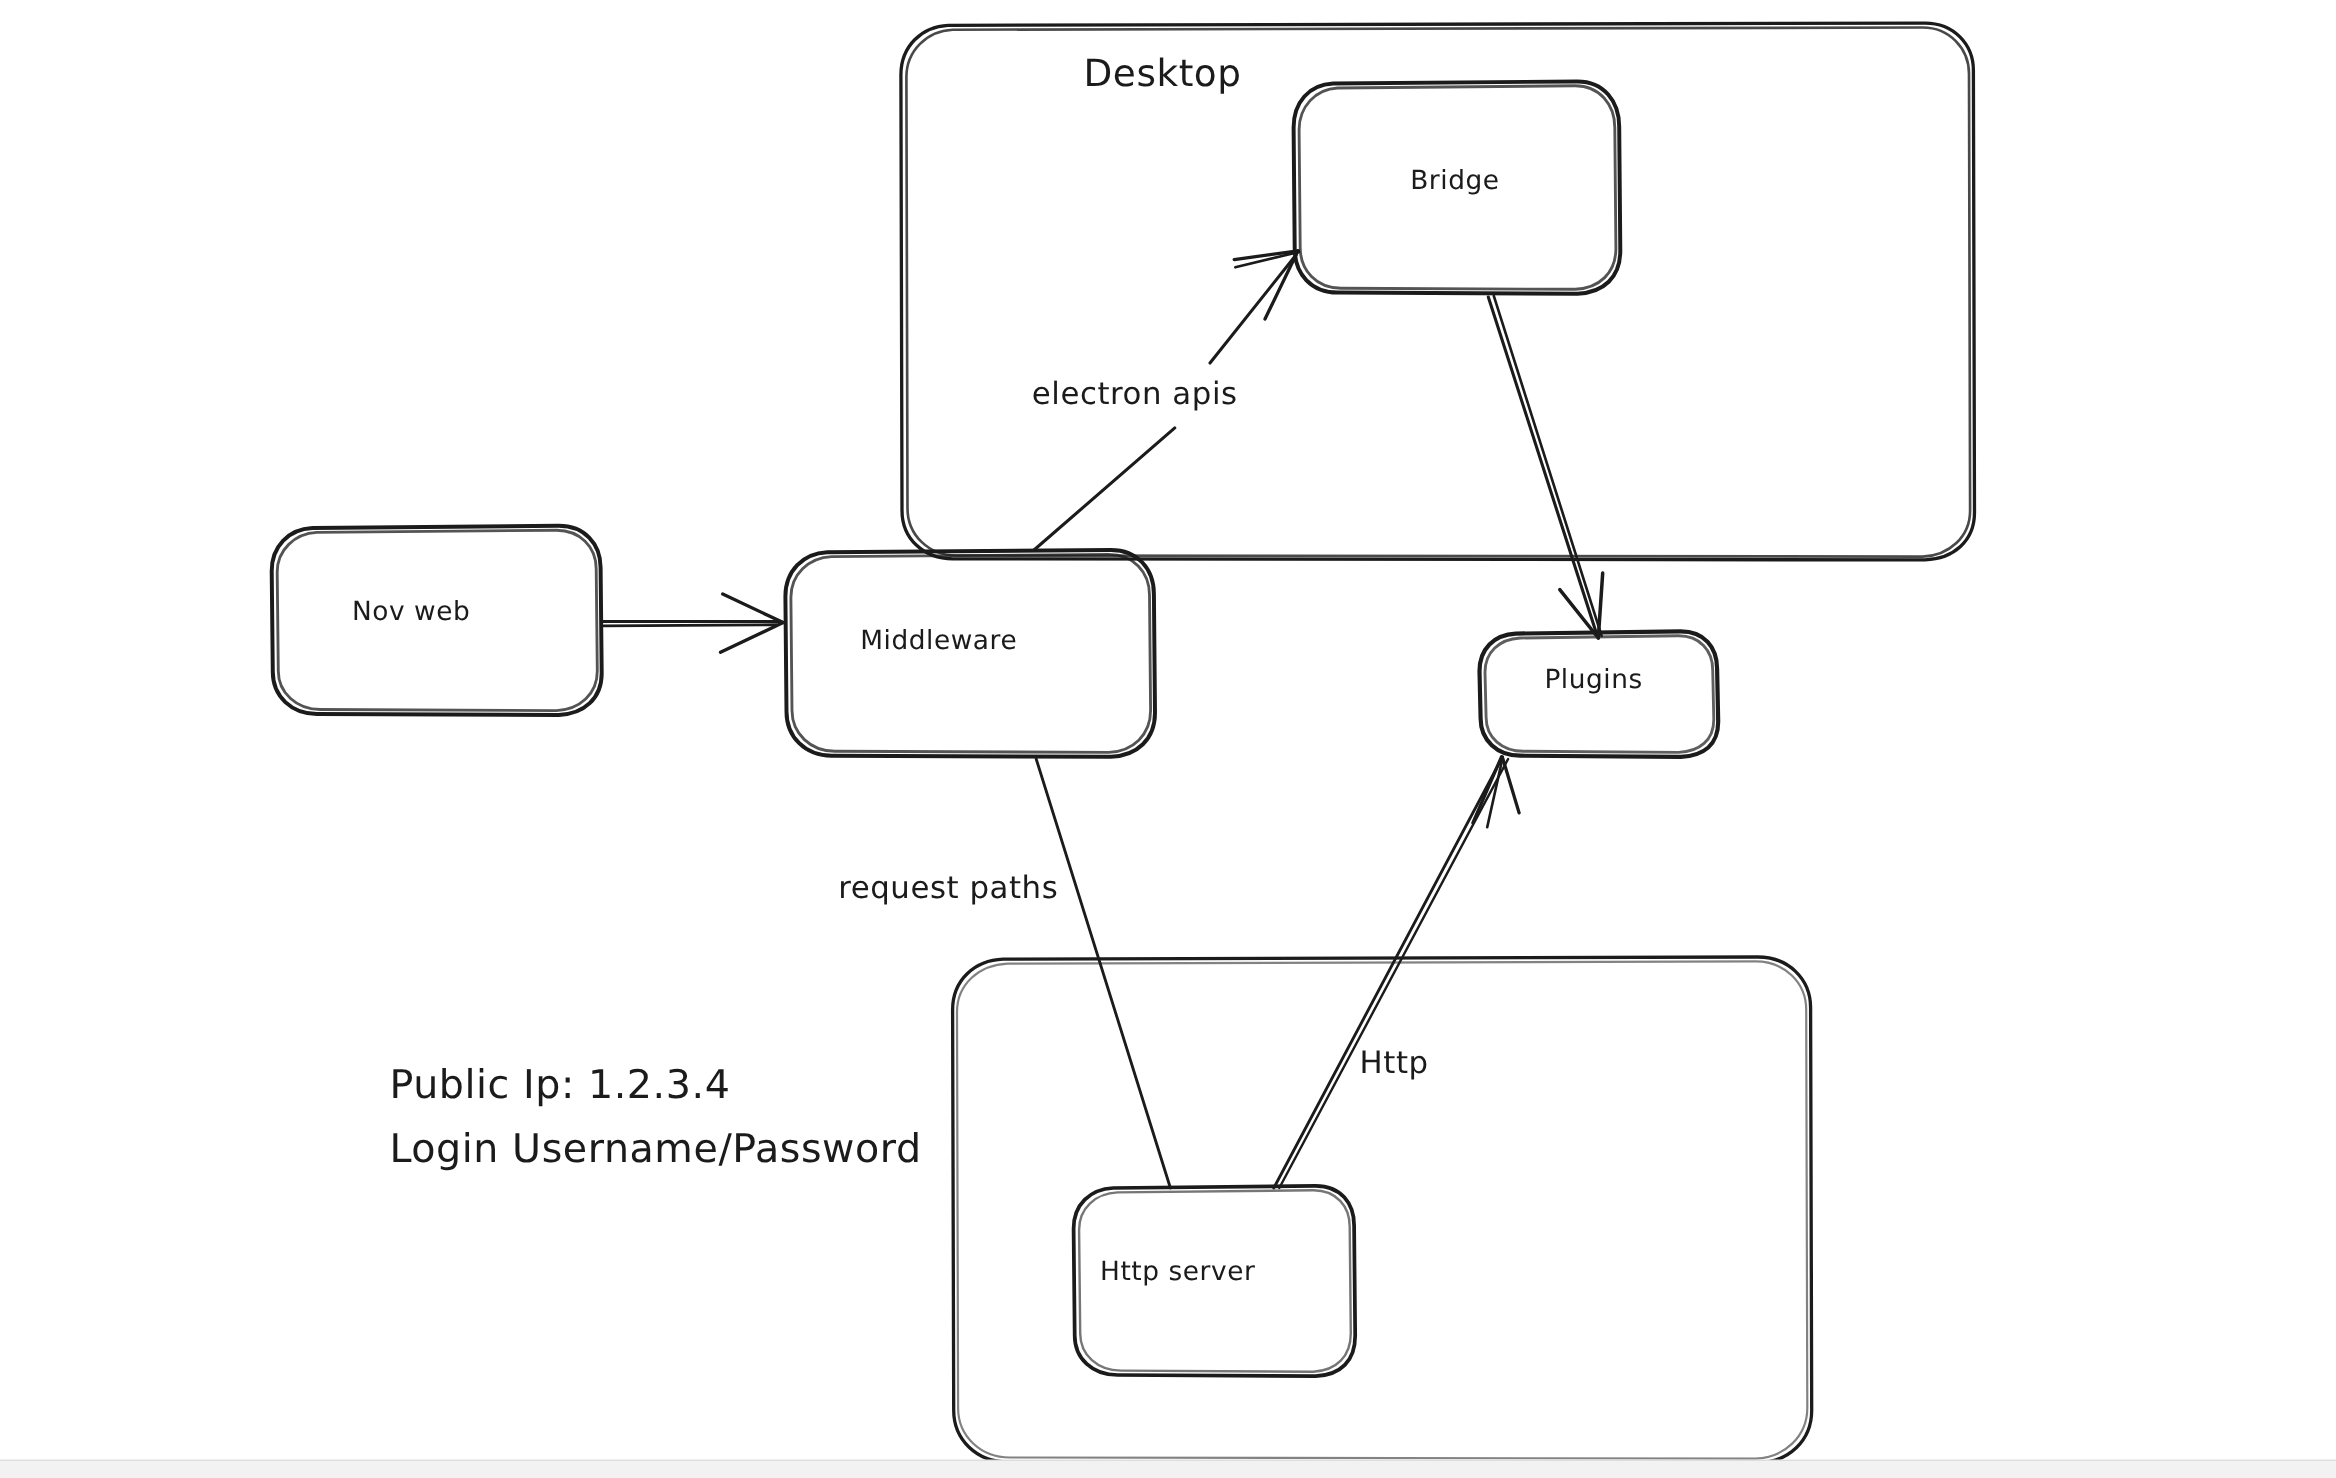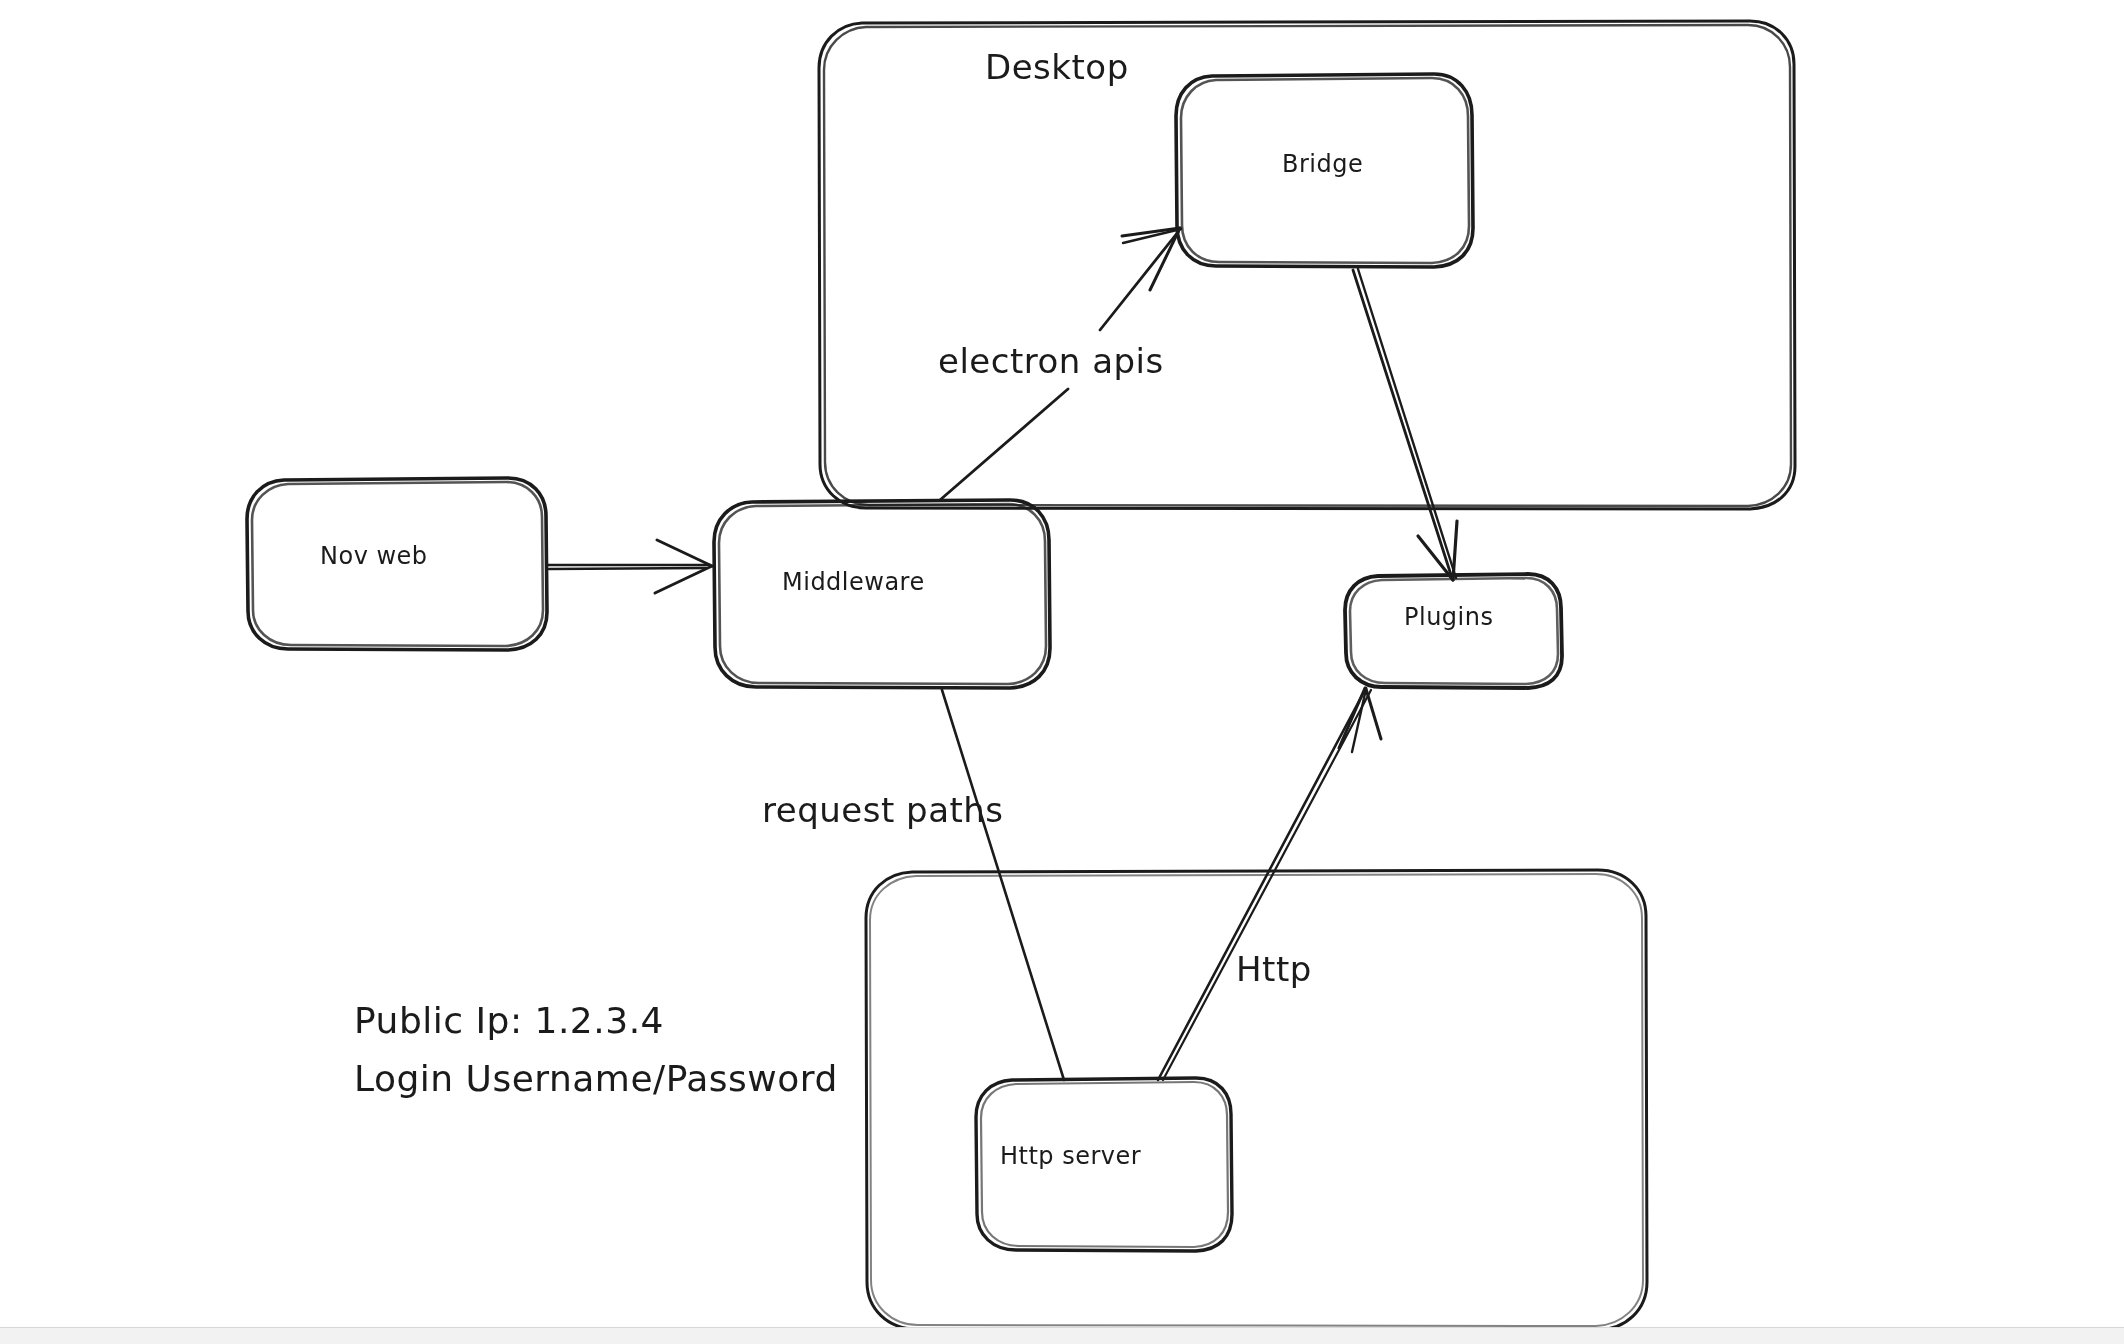--- a/index.html
+++ b/index.html
@@ -39,25 +39,24 @@
     user-select: none;
   }
   .node-label {
     font-size: 24px;
     font-weight: 400;
   }
   .group-label {
     font-size: 34px;
   }
   .edge-label {
-    font-size: 34px;
+    font-size: 28px;
   }
   .note-line {
     font-size: 36px;
-    margin-top: 34px;
   }
   .bottom-strip {
     position: absolute;
     left: 0;
     bottom: 0;
     width: 2124px;
     height: 16px;
     background: #f2f2f2;
     border-top: 1px solid #d8d8d8;
   }

